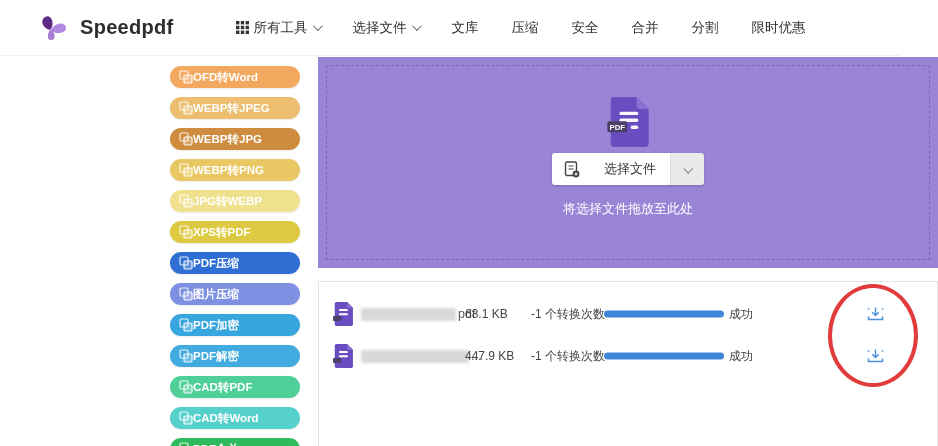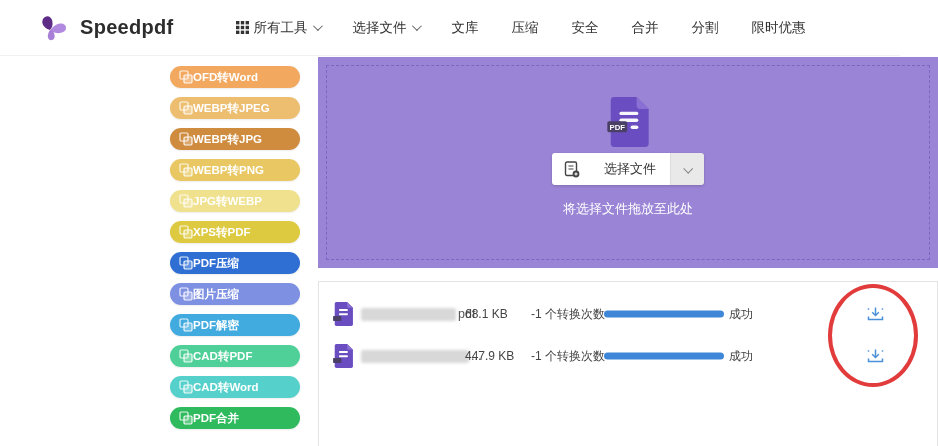--- a/index.html
+++ b/index.html
@@ -177,20 +177,27 @@
           </svg></span>
         <span class="pill-label">PDF压缩</span>
       </div>
       <div class="pill" style="background: rgb(126, 144, 226);">
         <span class="pill-icon"><svg width="14" height="14" viewBox="0 0 14 14">
             <rect x="1" y="1" width="8" height="8" rx="1.2" fill="none" stroke="rgba(255,255,255,.85)" stroke-width="1.2"></rect>
             <rect x="5" y="5" width="8" height="8" rx="1.2" fill="rgba(255,255,255,.25)" stroke="rgba(255,255,255,.9)" stroke-width="1.2"></rect>
           </svg></span>
         <span class="pill-label">图片压缩</span>
       </div>
+      <div class="pill" style="background: rgb(56, 166, 222);">
+        <span class="pill-icon"><svg width="14" height="14" viewBox="0 0 14 14">
+            <rect x="1" y="1" width="8" height="8" rx="1.2" fill="none" stroke="rgba(255,255,255,.85)" stroke-width="1.2"></rect>
+            <rect x="5" y="5" width="8" height="8" rx="1.2" fill="rgba(255,255,255,.25)" stroke="rgba(255,255,255,.9)" stroke-width="1.2"></rect>
+          </svg></span>
+        <span class="pill-label">PDF加密</span>
+      </div>
       <div class="pill" style="background: rgb(65, 170, 223);">
         <span class="pill-icon"><svg width="14" height="14" viewBox="0 0 14 14">
             <rect x="1" y="1" width="8" height="8" rx="1.2" fill="none" stroke="rgba(255,255,255,.85)" stroke-width="1.2"></rect>
             <rect x="5" y="5" width="8" height="8" rx="1.2" fill="rgba(255,255,255,.25)" stroke="rgba(255,255,255,.9)" stroke-width="1.2"></rect>
           </svg></span>
         <span class="pill-label">PDF解密</span>
       </div>
       <div class="pill" style="background: rgb(79, 208, 152); border-radius: 11px;">
         <span class="pill-icon"><svg width="14" height="14" viewBox="0 0 14 14">
             <rect x="1" y="1" width="8" height="8" rx="1.2" fill="none" stroke="rgba(255,255,255,.85)" stroke-width="1.2"></rect>

